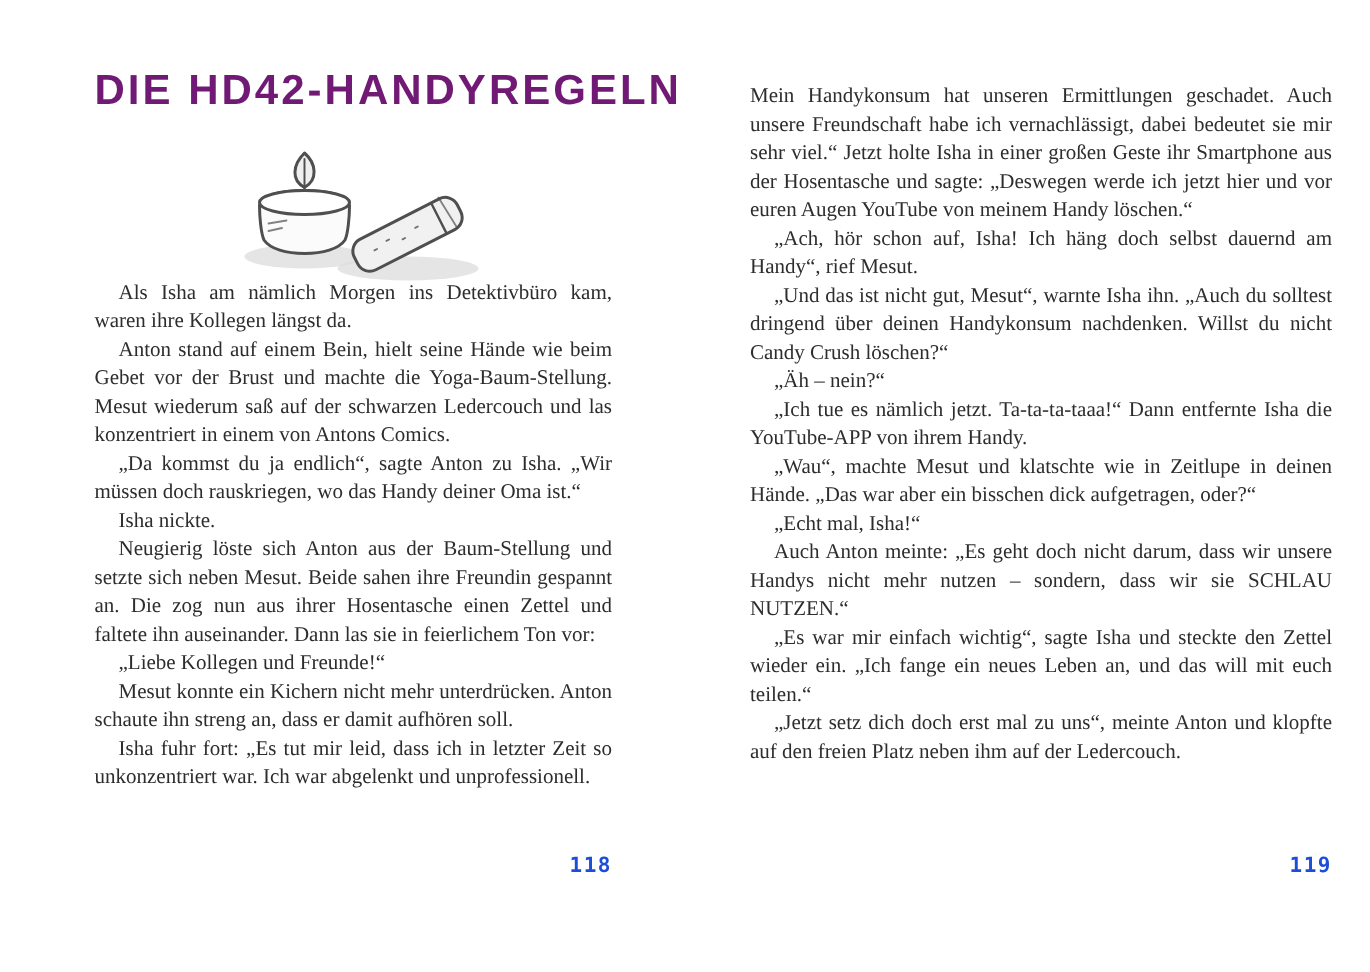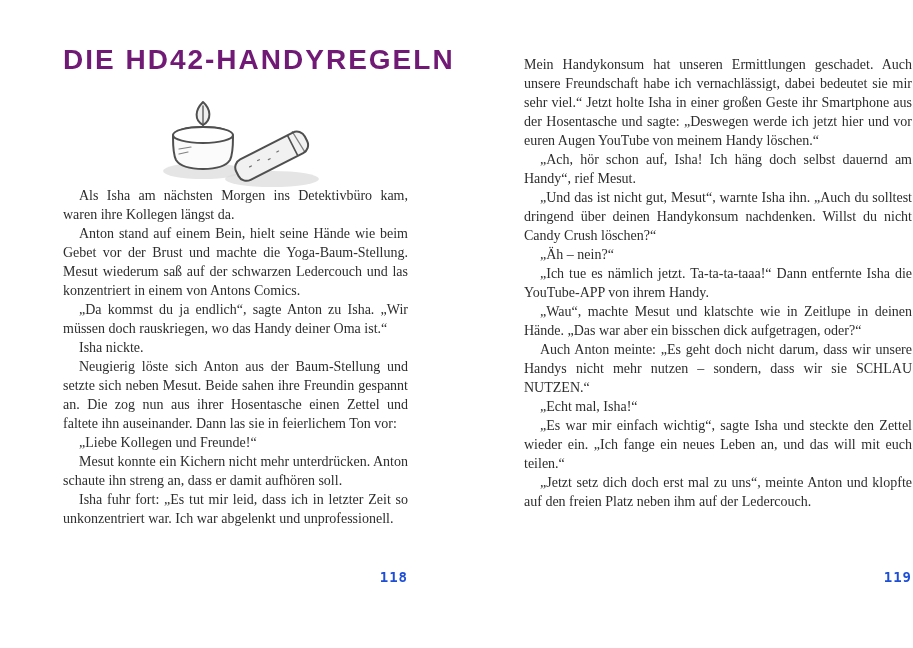--- a/index.html
+++ b/index.html
@@ -27,21 +27,21 @@
   .body-text-left{position:absolute;top:186px;left:0;width:345px;}
   .body-text-right{position:absolute;top:55px;left:0;width:388px;}
   .body-text-left p,.body-text-right p{
     margin:0;padding:0;
     font-size:14px;line-height:19px;
     text-align:justify;
     color:#2d2d2d;
   }
   .body-text-left p.indent,.body-text-right p.indent{text-indent:16px;}
   
-  .page-right{position:absolute;left:500px;top:0;width:388px;height:648px;margin-left:24px;}
+  .page-right{position:absolute;left:500px;top:0;width:388px;height:648px;}
   
   .page-number{
     position:absolute;top:569px;left:0;width:100%;
     text-align:right;
     font-family:"DejaVu Sans Mono", monospace;
     font-weight:700;font-size:14px;letter-spacing:1px;
     color:#1d4ed8;
   }
 </style>
 </head>
@@ -80,21 +80,21 @@
 
           <path d="M144 54 L144 75" fill="none" stroke-width="1.6"></path>
           <path d="M150 52 L152 76" fill="none" stroke-width="1.2" opacity="0.7"></path>
 
           <path d="M96 64 L98 64 M106 62 L108 62 M116 66 L118 66 M127 63 L129 63" stroke-width="1.2" opacity="0.8"></path>
         </g>
       </svg>
     </div>
 
     <div class="body-text-left">
-      <p class="indent">Als Isha am nächsten Morgen ins Detektivbüro kam, waren ihre Kollegen längst da.</p>
+      <p class="indent">Als Isha am nämlich Morgen ins Detektivbüro kam, waren ihre Kollegen längst da.</p>
       <p class="indent">Anton stand auf einem Bein, hielt seine Hände wie beim Gebet vor der Brust und machte die Yoga-Baum-Stellung. Mesut wiederum saß auf der schwarzen Ledercouch und las konzentriert in einem von Antons Comics.</p>
       <p class="indent">„Da kommst du ja endlich“, sagte Anton zu Isha. „Wir müssen doch rauskriegen, wo das Handy deiner Oma ist.“</p>
       <p class="indent">Isha nickte.</p>
       <p class="indent">Neugierig löste sich Anton aus der Baum-Stellung und setzte sich neben Mesut. Beide sahen ihre Freundin gespannt an. Die zog nun aus ihrer Hosentasche einen Zettel und faltete ihn auseinander. Dann las sie in feierlichem Ton vor:</p>
       <p class="indent">„Liebe Kollegen und Freunde!“</p>
       <p class="indent">Mesut konnte ein Kichern nicht mehr unterdrücken. Anton schaute ihn streng an, dass er damit aufhören soll.</p>
       <p class="indent">Isha fuhr fort: „Es tut mir leid, dass ich in letzter Zeit so unkonzentriert war. Ich war abgelenkt und unprofessionell.</p>
     </div>
 
     <div class="page-number">118</div>
@@ -102,22 +102,22 @@
 
   <div class="page-right">
 
     <div class="body-text-right">
       <p>Mein Handykonsum hat unseren Ermittlungen geschadet. Auch unsere Freundschaft habe ich vernachlässigt, dabei bedeutet sie mir sehr viel.“ Jetzt holte Isha in einer großen Geste ihr Smartphone aus der Hosentasche und sagte: „Deswegen werde ich jetzt hier und vor euren Augen YouTube von meinem Handy löschen.“</p>
       <p class="indent">„Ach, hör schon auf, Isha! Ich häng doch selbst dauernd am Handy“, rief Mesut.</p>
       <p class="indent">„Und das ist nicht gut, Mesut“, warnte Isha ihn. „Auch du solltest dringend über deinen Handykonsum nachdenken. Willst du nicht Candy Crush löschen?“</p>
       <p class="indent">„Äh – nein?“</p>
       <p class="indent">„Ich tue es nämlich jetzt. Ta-ta-ta-taaa!“ Dann entfernte Isha die YouTube-APP von ihrem Handy.</p>
       <p class="indent">„Wau“, machte Mesut und klatschte wie in Zeitlupe in deinen Hände. „Das war aber ein bisschen dick aufgetragen, oder?“</p>
+      <p class="indent">„Echt mal, Isha!“</p>
       <p class="indent">Auch Anton meinte: „Es geht doch nicht darum, dass wir unsere Handys nicht mehr nutzen – sondern, dass wir sie SCHLAU NUTZEN.“</p>
-      <p class="indent">„Echt mal, Isha!“</p>
       <p class="indent">„Es war mir einfach wichtig“, sagte Isha und steckte den Zettel wieder ein. „Ich fange ein neues Leben an, und das will mit euch teilen.“</p>
       <p class="indent">„Jetzt setz dich doch erst mal zu uns“, meinte Anton und klopfte auf den freien Platz neben ihm auf der Ledercouch.</p>
     </div>
 
     <div class="page-number">119</div>
   </div>
 
 </div>
 
 </body></html>

